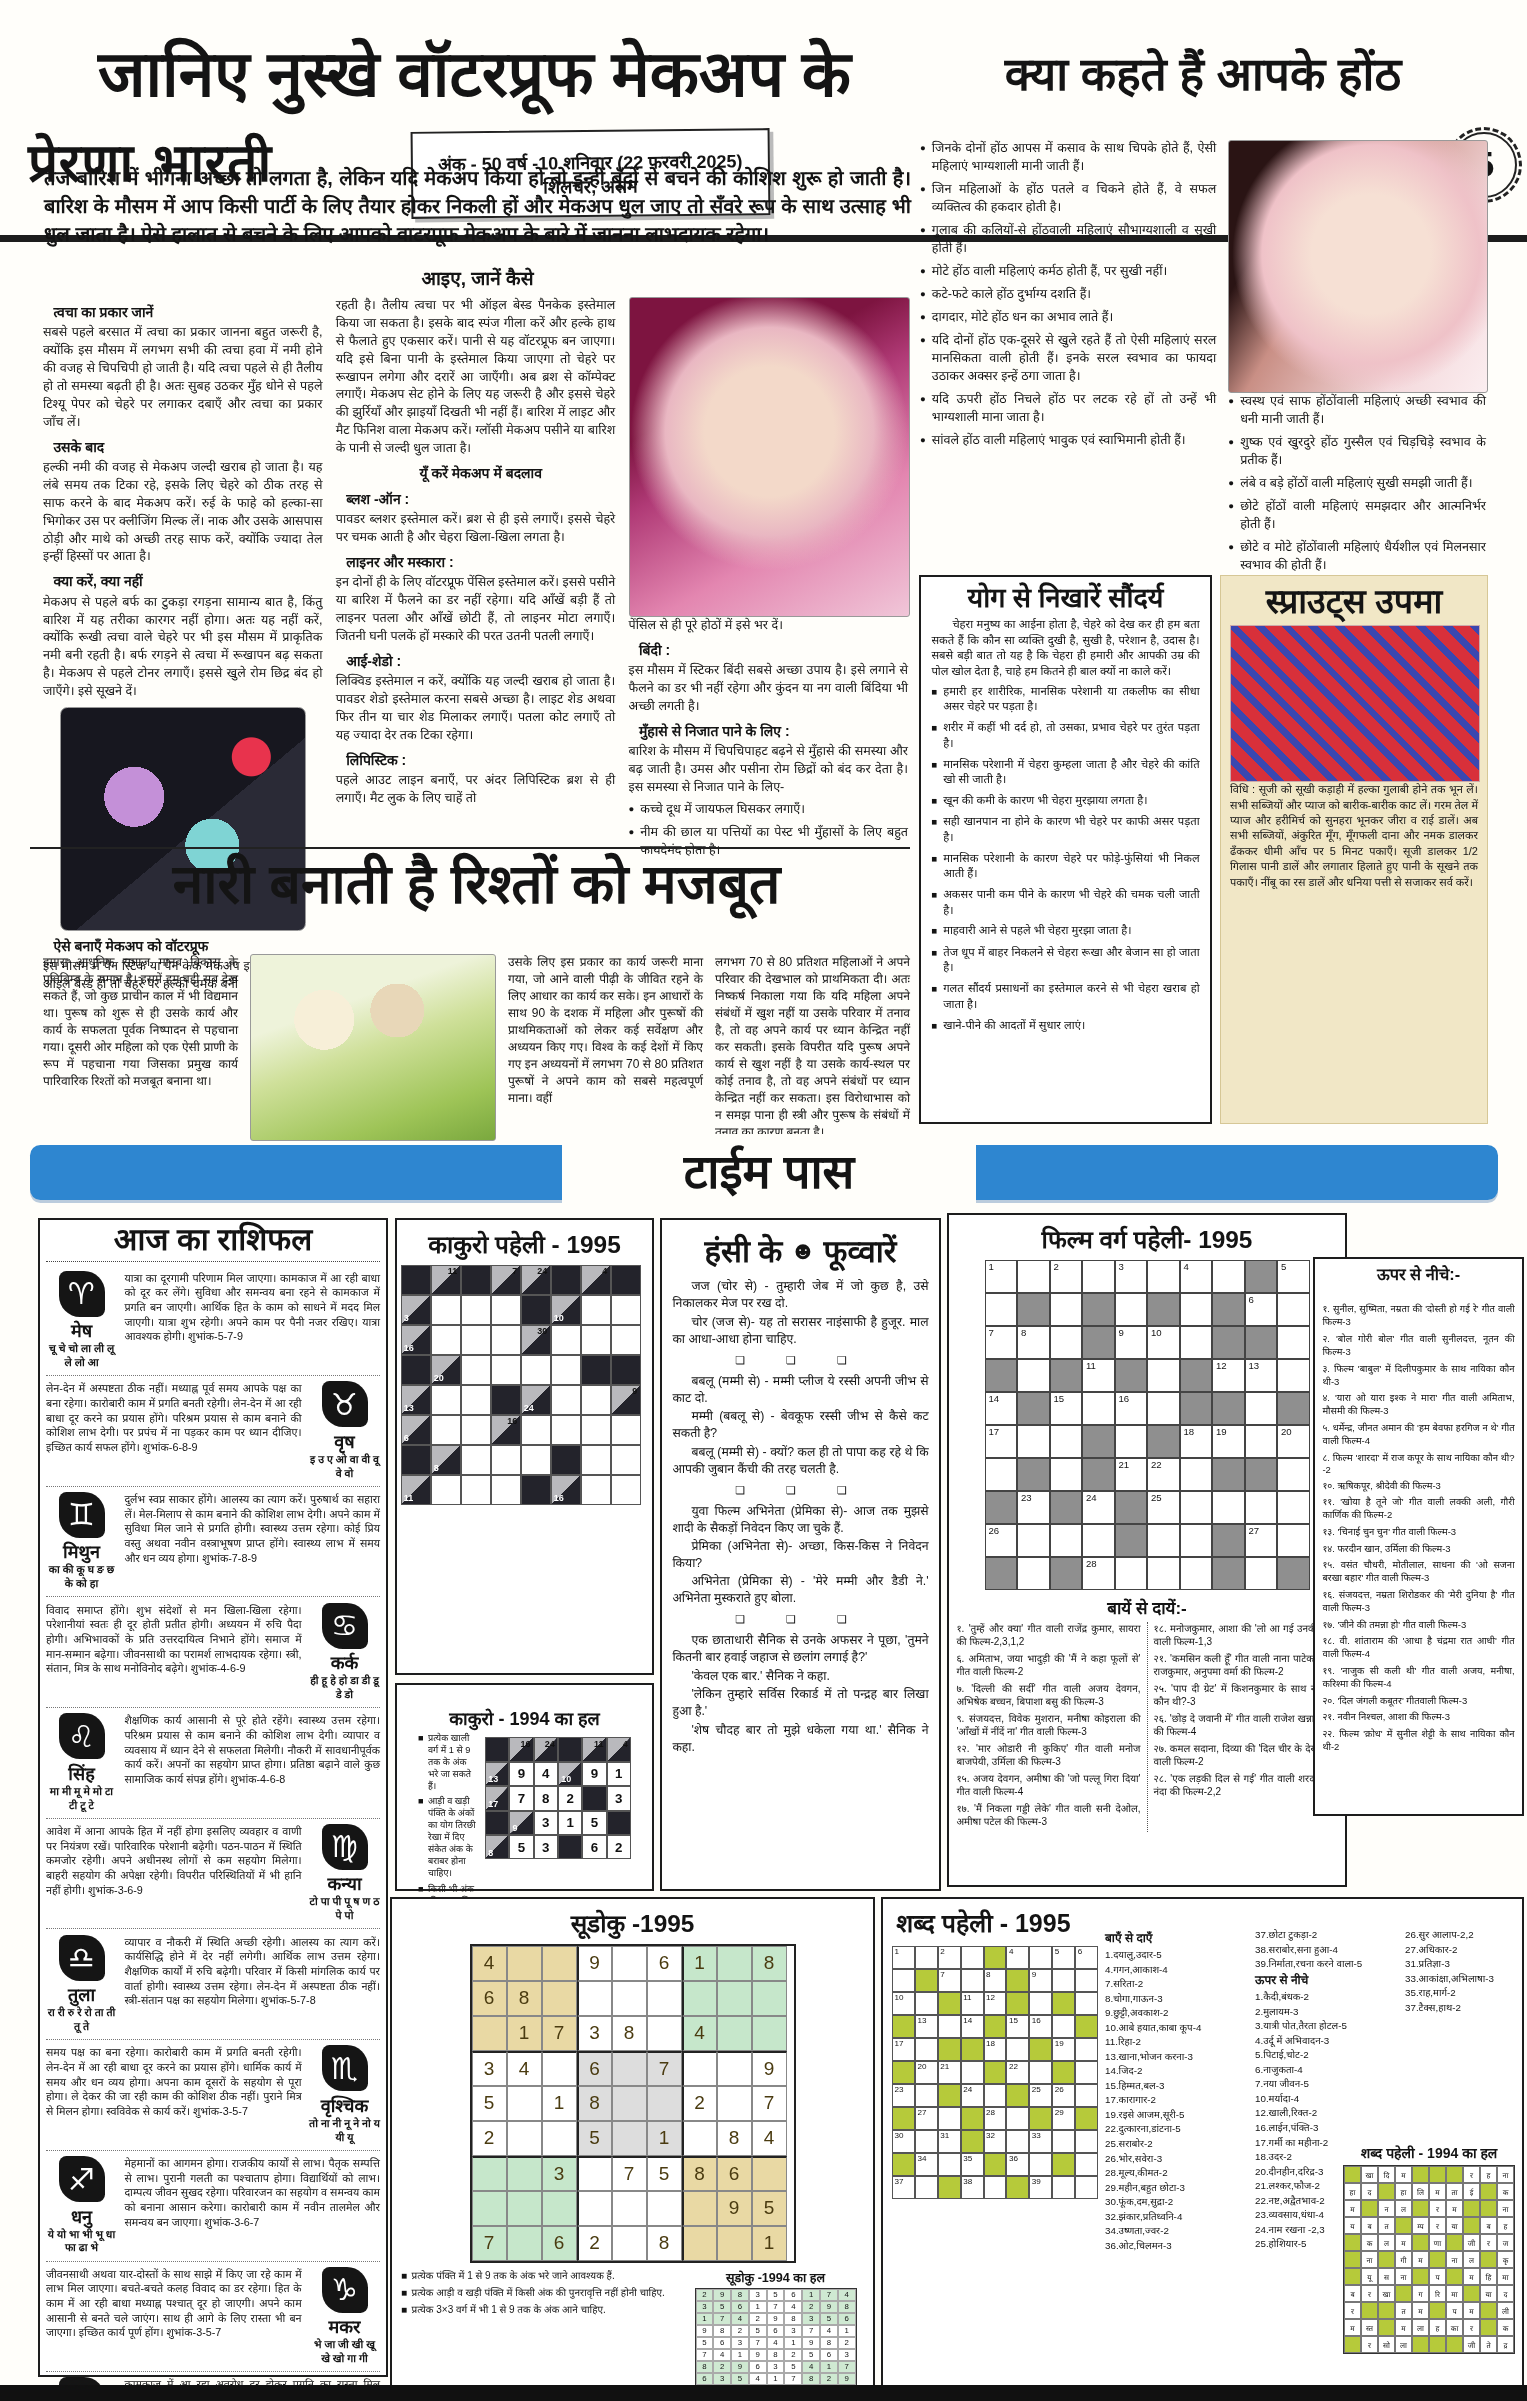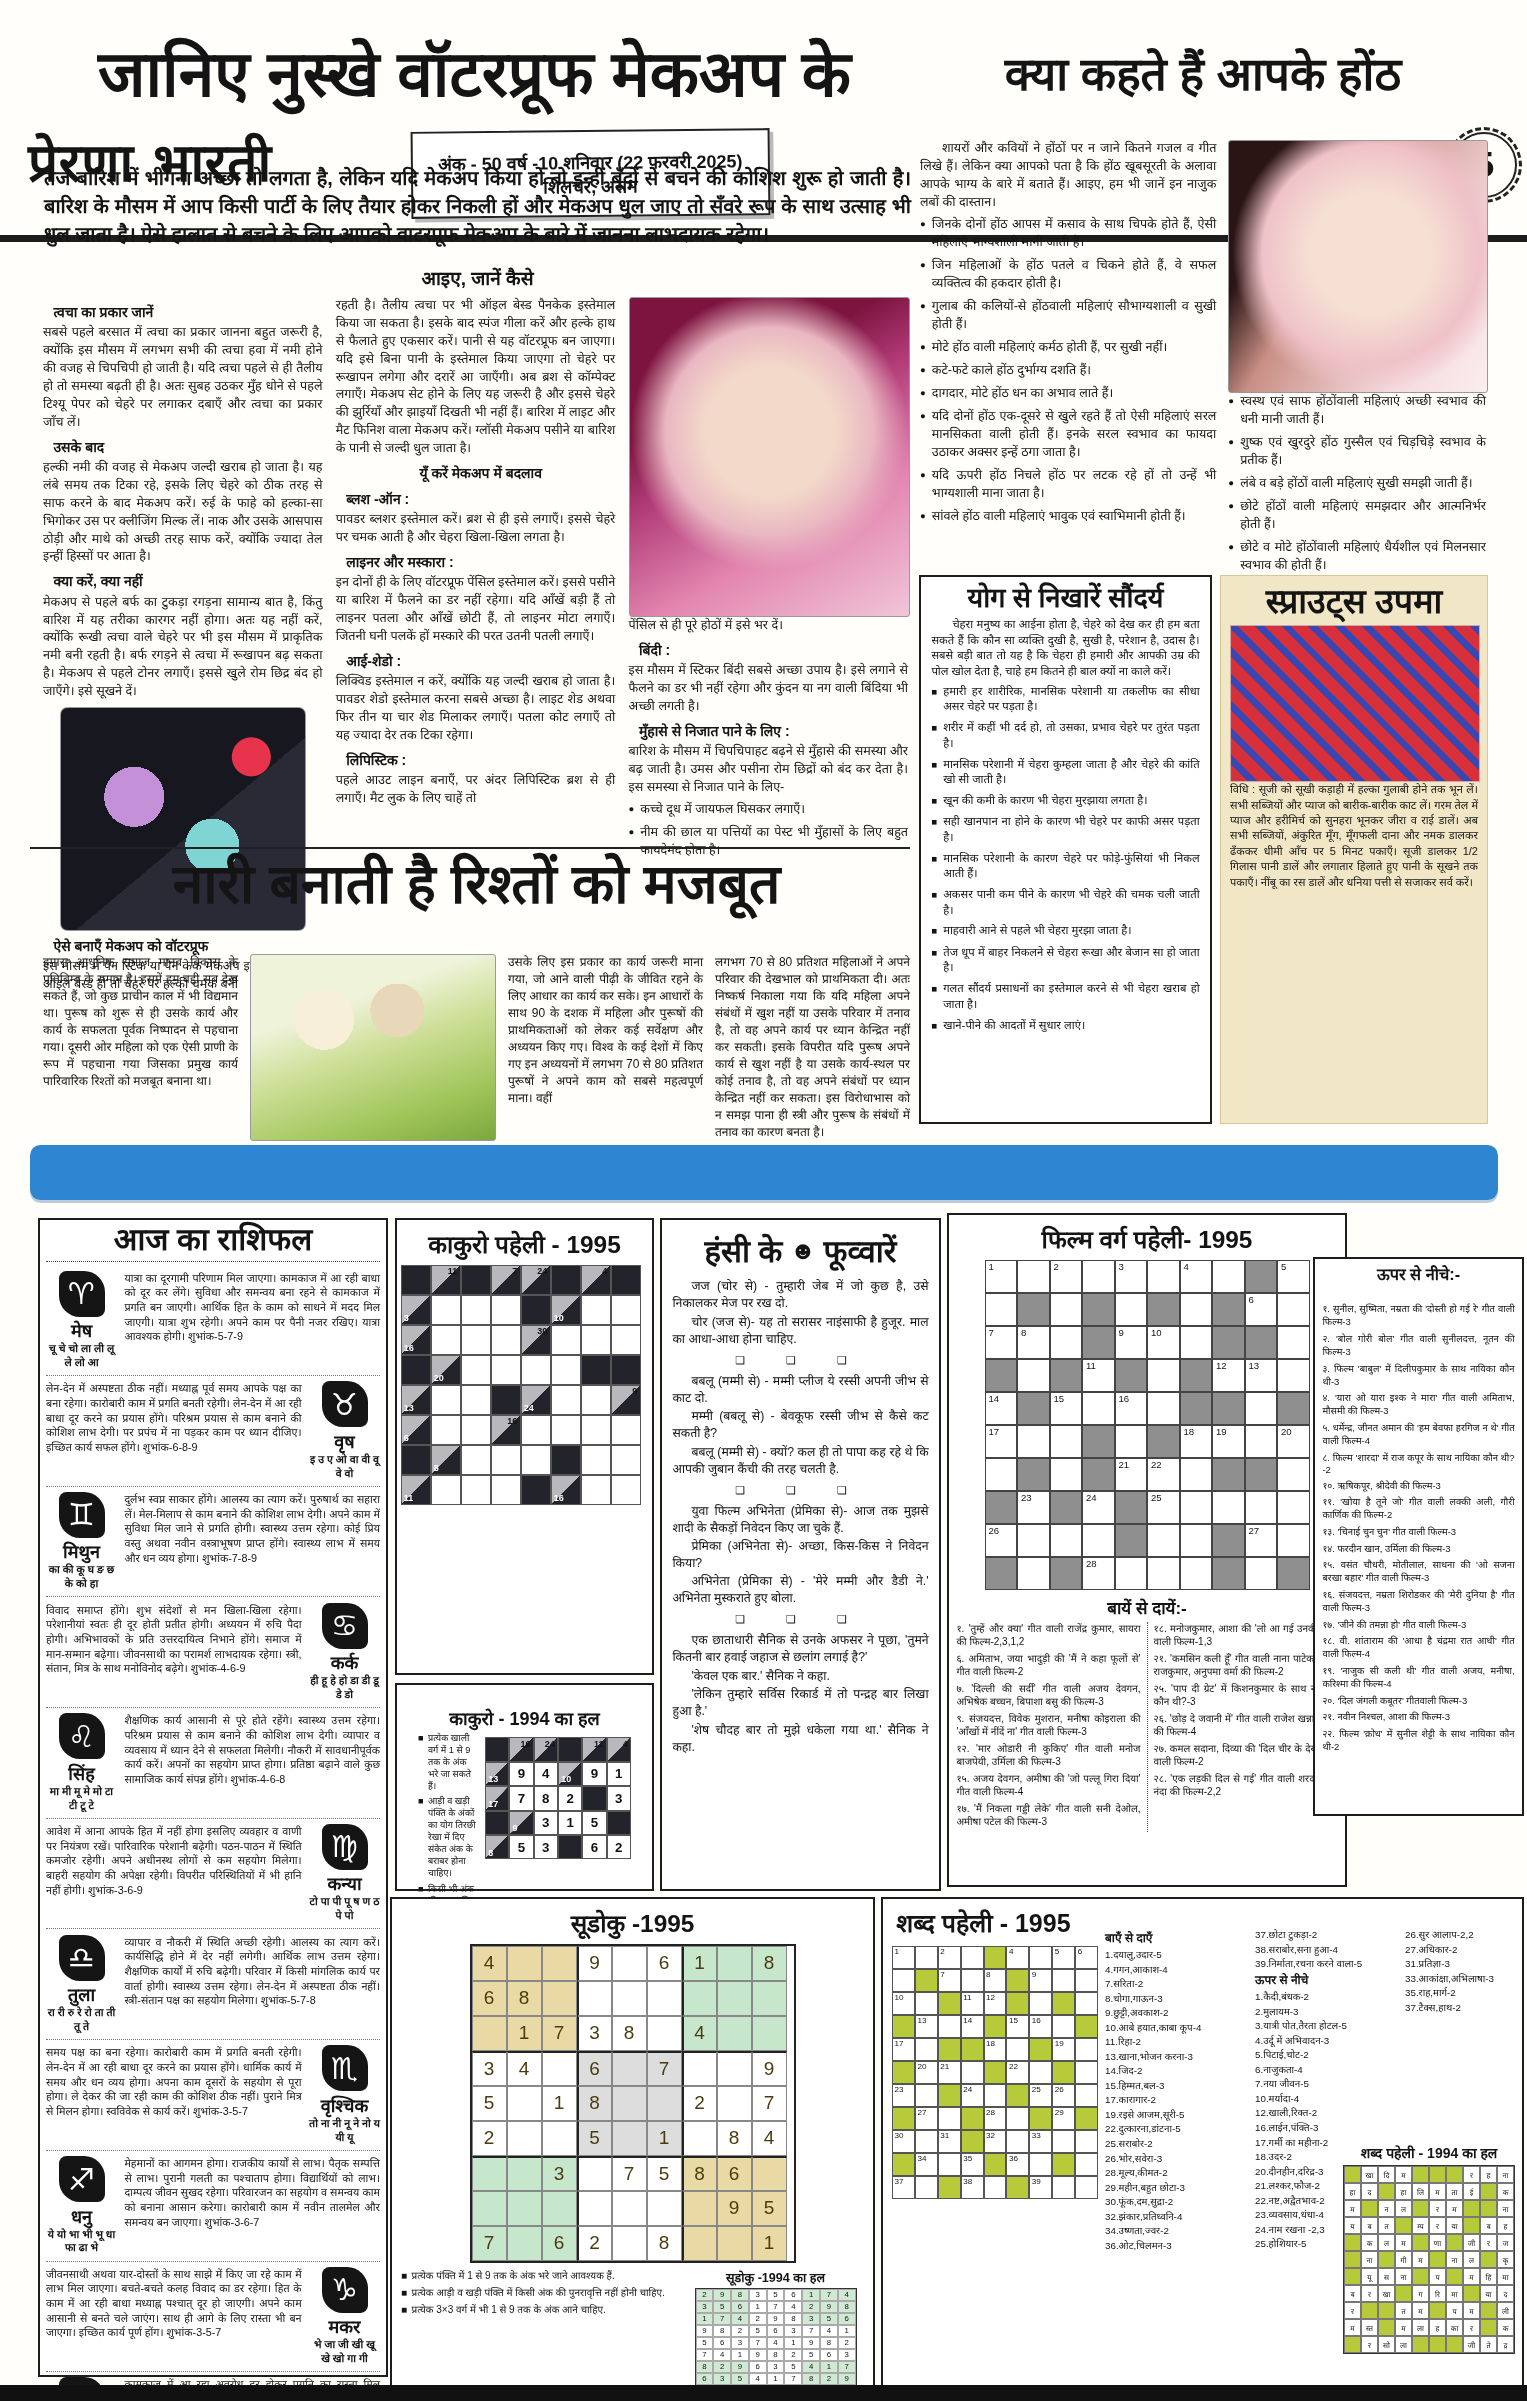--- a/index.html
+++ b/index.html
@@ -218,21 +218,20 @@
         <div class="bullet">
           <span class="dot">●</span>
           <div>नीम की छाल या पत्तियों का पेस्ट भी मुँहासों के लिए बहुत फायदेमंद होता है।</div>
         </div>
       </div>
   </div>
 
   <div class="abs hl lips-head">क्या कहते हैं आपके होंठ</div>
   <div class="abs lips-wrap">
     <div style="flex:1.15" class="bodytxt just" id="lips-left">
-      <p style="text-indent:22px;">शायरों और कवियों ने होंठों पर न जाने कितने गजल व गीत लिखे हैं। लेकिन क्या आपको पता है कि होंठ खूबसूरती के अलावा आपके भाग्य के बारे में बताते हैं। आइए, हम भी जानें इन नाजुक लबों की दास्तान।</p>
     <div class="bullet">
           <span class="dot">●</span>
           <div>जिनके दोनों होंठ आपस में कसाव के साथ चिपके होते हैं, ऐसी महिलाएं भाग्यशाली मानी जाती हैं।</div>
         </div>
         <div class="bullet">
           <span class="dot">●</span>
           <div>जिन महिलाओं के होंठ पतले व चिकने होते हैं, वे सफल व्यक्तित्व की हकदार होती है।</div>
         </div>
         <div class="bullet">
           <span class="dot">●</span>
@@ -349,20 +348,21 @@
 
   <div class="abs hl nari-head">नारी बनाती है रिश्तों को मजबूत</div>
   <div class="abs nari-wrap">
     <div style="flex:1" class="bodytxt just">हमारा आधुनिक समाज मानव विकास के प्रतिबिम्ब के समान है। इसमें हम वही सब देख सकते हैं, जो कुछ प्राचीन काल में भी विद्यमान था। पुरूष को शुरू से ही उसके कार्य और कार्य के सफलता पूर्वक निष्पादन से पहचाना गया। दूसरी ओर महिला को एक ऐसी प्राणी के रूप में पहचाना गया जिसका प्रमुख कार्य पारिवारिक रिश्तों को मजबूत बनाना था।</div>
     <div class="img-family photo"></div>
     <div style="flex:1" class="bodytxt just">उसके लिए इस प्रकार का कार्य जरूरी माना गया, जो आने वाली पीढ़ी के जीवित रहने के लिए आधार का कार्य कर सके। इन आधारों के साथ 90 के दशक में महिला और पुरूषों की प्राथमिकताओं को लेकर कई सर्वेक्षण और अध्ययन किए गए। विश्व के कई देशों में किए गए इन अध्ययनों में लगभग 70 से 80 प्रतिशत पुरूषों ने अपने काम को सबसे महत्वपूर्ण माना। वहीं</div>
     <div style="flex:1" class="bodytxt just">लगभग 70 से 80 प्रतिशत महिलाओं ने अपने परिवार की देखभाल को प्राथमिकता दी। अतः निष्कर्ष निकाला गया कि यदि महिला अपने संबंधों में खुश नहीं या उसके परिवार में तनाव है, तो वह अपने कार्य पर ध्यान केन्द्रित नहीं कर सकती। इसके विपरीत यदि पुरूष अपने कार्य से खुश नहीं है या उसके कार्य-स्थल पर कोई तनाव है, तो वह अपने संबंधों पर ध्यान केन्द्रित नहीं कर सकता। इस विरोधाभास को न समझ पाना ही स्त्री और पुरूष के संबंधों में तनाव का कारण बनता है।</div>
   </div>
 
   <div class="abs tp-bar"></div>
+  <div class="abs tp-tab">टाईम पास</div>
 
   <div class="abs bordered rash">
     <div class="hl rash-title">आज का राशिफल</div>
     <div id="rash-list">
         <div class="rrow">
           <div class="zcell">
             <div class="z-ic">♈</div>
             <div class="z-name">मेष</div>
             <div class="z-let">चू चे चो ला ली लू ले लो आ</div>
           </div>

